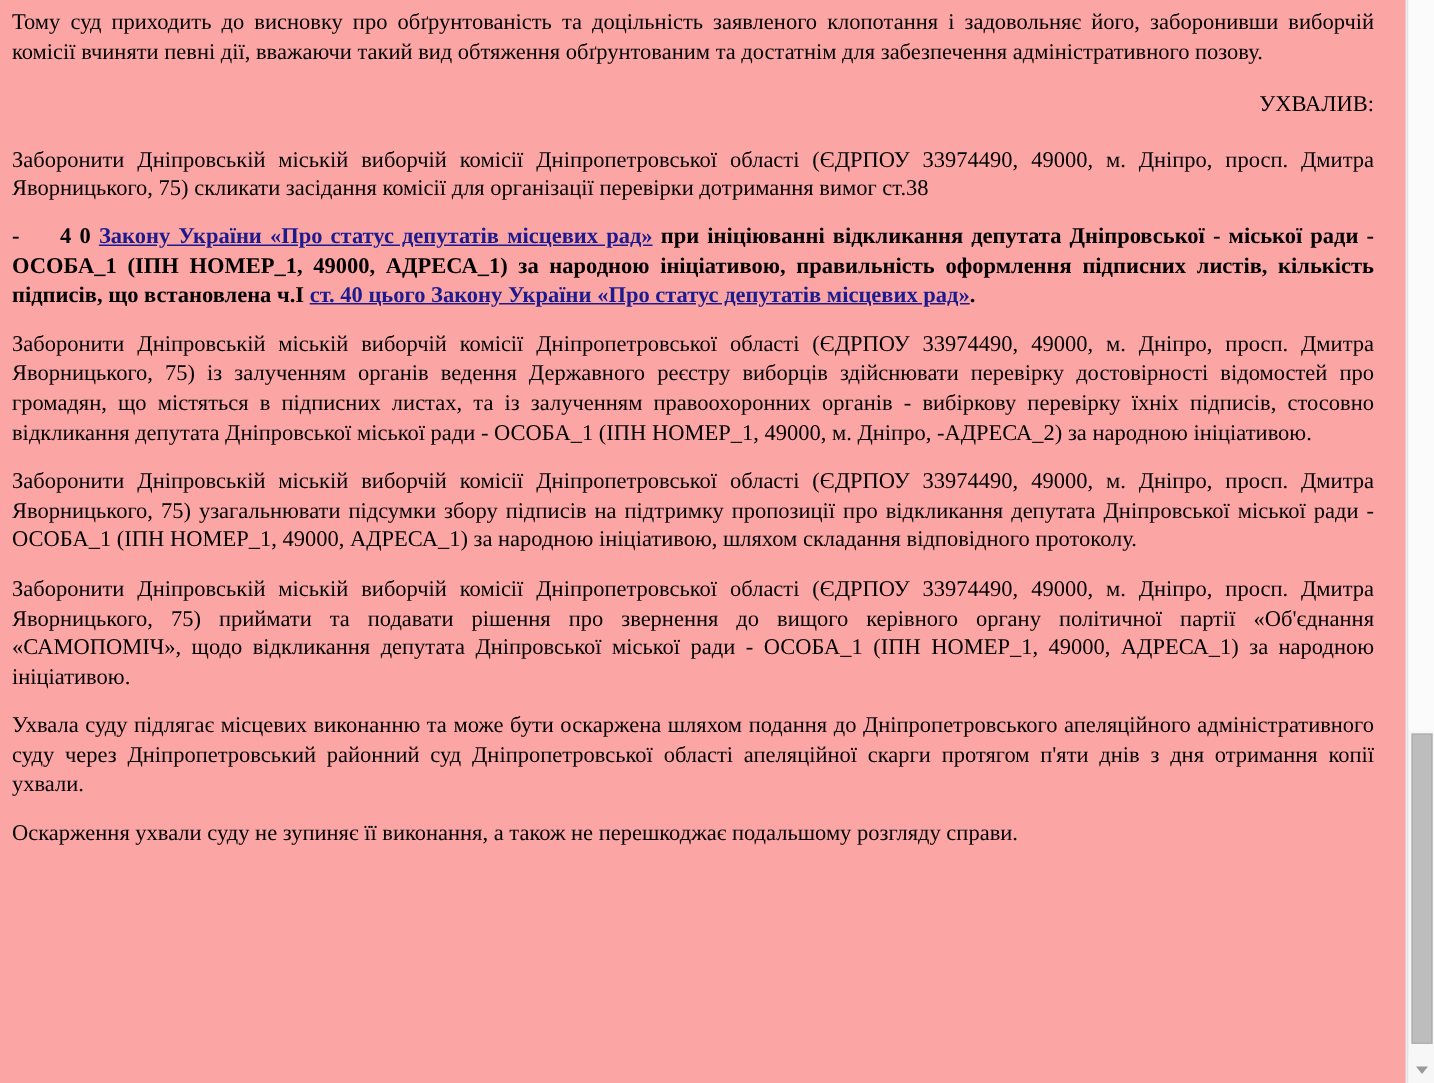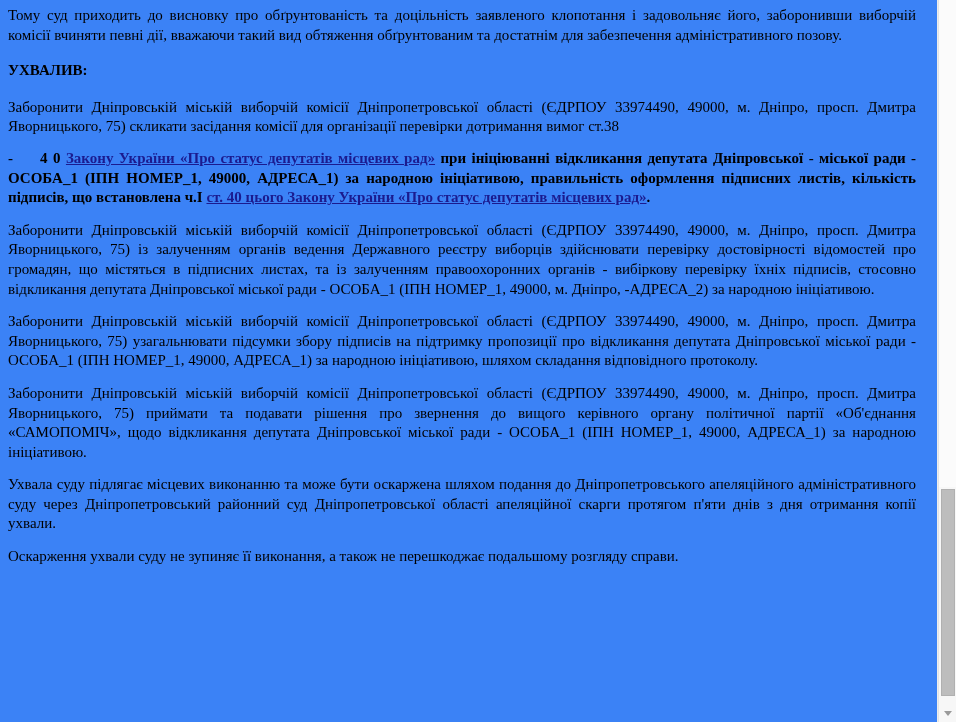--- a/index.html
+++ b/index.html
@@ -13,21 +13,21 @@
     overflow: hidden;
     font-family: "Liberation Serif", "DejaVu Serif", serif;
   }
 
   
   .doc-viewport {
     position: relative;
     width: 956px;
     height: 722px;
     box-sizing: border-box;
-    background: #3b82f6;
+    background: #fca5a5;
   }
 
   .doc-page {
     position: absolute;
     left: 0;
     top: 0;
     width: 930px;
     height: 722px;
     box-sizing: border-box;
     padding: 6px 14px 0 8px;
@@ -41,24 +41,23 @@
     line-height: 19.6px;
     color: #000000;
     text-align: justify;
     text-justify: inter-word;
     -webkit-hyphens: none;
     hyphens: none;
   }
   .para:last-child { margin-bottom: 0; }
 
   .para.center {
-    text-align: left;
+    text-align: right;
     margin-top: 16px;
     margin-bottom: 17px;
-    font-weight: bold;
   }
 
   .para.tight { margin-bottom: 12px; }
 
   .para.hang {
     text-align: justify;
     font-weight: bold;
   }
 
   .lnk {

